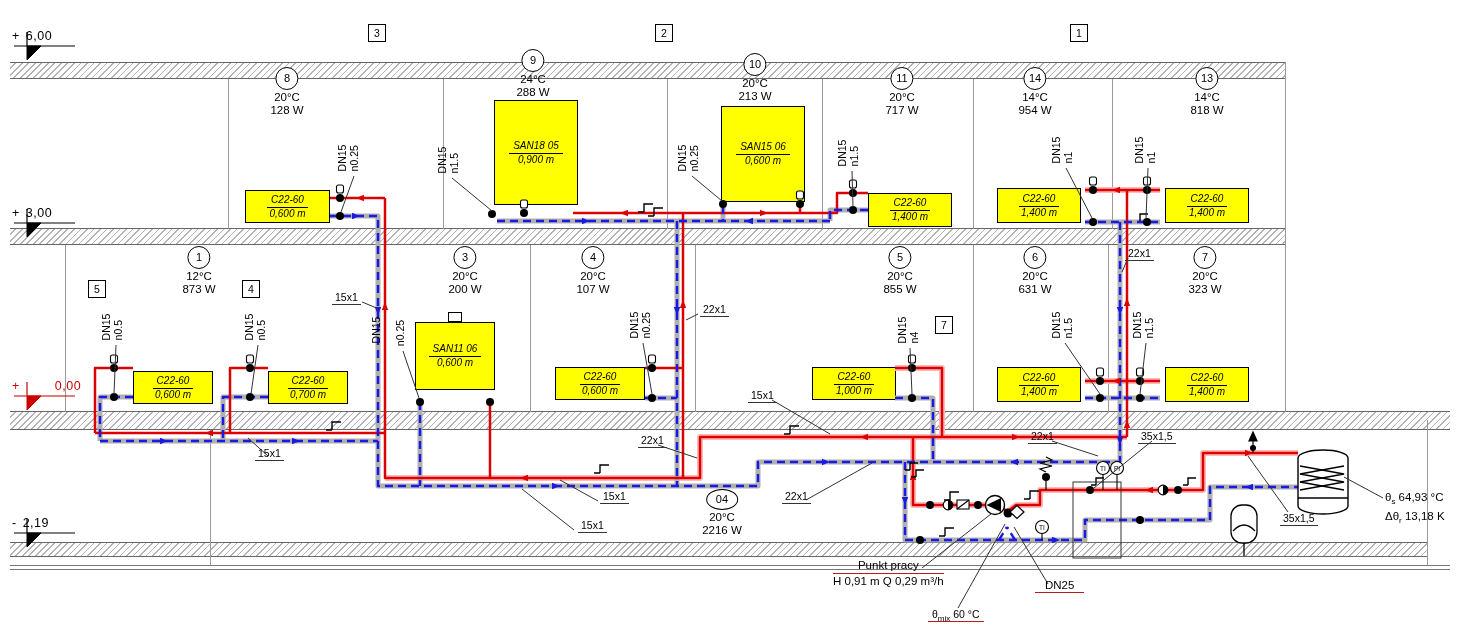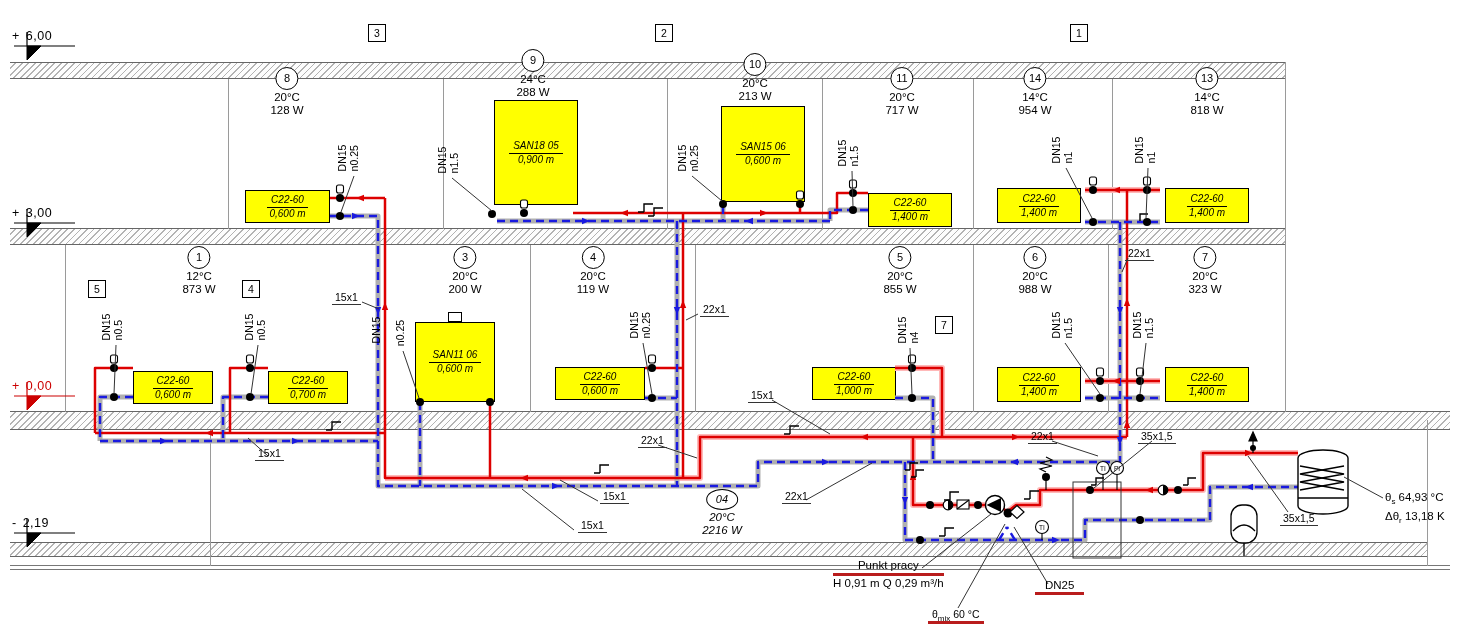--- a/index.html
+++ b/index.html
@@ -22,21 +22,21 @@
   .sq{position:absolute;width:16px;height:16px;border:1.2px solid #000;font-size:10.5px;text-align:center;
       line-height:16px;background:#fff;z-index:4;}
   .dnlabel{position:absolute;transform:translate(-50%,-50%) rotate(-90deg);display:flex;flex-direction:column;
            font-size:10.5px;line-height:11.5px;white-space:nowrap;z-index:4;text-align:left;}
   .sizelabel{position:absolute;font-size:10.5px;line-height:12px;border-bottom:1px solid #333;
              padding:0 3px 1px;z-index:4;}
   .elev{position:absolute;font-size:12.5px;z-index:4;letter-spacing:.5px;}
   .elev.red{color:#cc0000;}
   .gauge-label{position:absolute;font-size:6.5px;transform:translate(-50%,-50%);z-index:5;}
   .txt{position:absolute;font-size:11.5px;line-height:14px;z-index:4;}
-  .ul{border-bottom:3px solid #b91c1c;padding:0 10px 1px;}
+  .ul{border-bottom:1px solid #b91c1c;padding:0 10px 1px;}
   .sub{font-size:8px;vertical-align:sub;}
   svg.overlay{position:absolute;left:0;top:0;z-index:3;pointer-events:none;}
 </style>
 </head>
 <body>
 
 <div class="slab" style="left:10px;top:62px;width:1275px;height:17px;"></div>
 <div class="slab" style="left:10px;top:228px;width:1275px;height:17px;"></div>
 <div class="slab" style="left:10px;top:411px;width:1440px;height:19px;"></div>
 <div class="slab" style="left:10px;top:542px;width:1418px;height:15px;"></div>
@@ -356,21 +356,21 @@
     <span>θ</span><span class="sub">s</span><span> 64,93 °C</span>
   </div>
   <div>
     <span>Δθ</span><span class="sub">r</span><span> 13,18 K</span>
   </div>
 </div>
 
 <div id="generated">
     <div class="elev" style="left: 12px; top: 29px;"><div style="display: inline-block; margin-right: 6px;">+</div><div style="display: inline-block;">6,00</div></div>
     <div class="elev" style="left: 12px; top: 206px;"><div style="display: inline-block; margin-right: 6px;">+</div><div style="display: inline-block;">3,00</div></div>
-    <div class="elev red" style="left: 12px; top: 379px;"><div style="display: inline-block; margin-right: 6px;">+</div><div style="display: inline-block;">0,00</div></div>
+    <div class="elev red" style="left: 12px; top: 379px;"><div style="display: inline-block; margin-right: 6px;">+</div><div style="display: inline-block; margin-left: 29px;">0,00</div></div>
     <div class="elev" style="left: 12px; top: 516px;"><div style="display: inline-block; margin-right: 6px;">-</div><div style="display: inline-block;">2,19</div></div>
     <div class="sq" style="left: 368px; top: 24px;">3</div>
     <div class="sq" style="left: 655px; top: 24px;">2</div>
     <div class="sq" style="left: 1070px; top: 24px;">1</div>
     <div class="sq" style="left: 88px; top: 280px;">5</div>
     <div class="sq" style="left: 242px; top: 280px;">4</div>
     <div class="sq" style="left: 935px; top: 316px;">7</div>
     <div class="room-tag" style="left: 287px; top: 67px;">
       <div class="circ">8</div>
       <div>20°C</div>
@@ -407,38 +407,38 @@
       <div>873 W</div>
     </div>
     <div class="room-tag" style="left: 465px; top: 246px;">
       <div class="circ">3</div>
       <div>20°C</div>
       <div>200 W</div>
     </div>
     <div class="room-tag" style="left: 593px; top: 246px;">
       <div class="circ">4</div>
       <div>20°C</div>
-      <div>119 W</div>
+      <div>107 W</div>
     </div>
     <div class="room-tag" style="left: 900px; top: 246px;">
       <div class="circ">5</div>
       <div>20°C</div>
       <div>855 W</div>
     </div>
     <div class="room-tag" style="left: 1035px; top: 246px;">
       <div class="circ">6</div>
       <div>20°C</div>
-      <div>988 W</div>
+      <div>631 W</div>
     </div>
     <div class="room-tag" style="left: 1205px; top: 246px;">
       <div class="circ">7</div>
       <div>20°C</div>
       <div>323 W</div>
     </div>
-    <div class="room-tag" style="left: 722px; top: 489px; font-style: italic;">
+    <div class="room-tag" style="left: 722px; top: 489px;">
       <div class="circ oval">04</div>
       <div>20°C</div>
       <div>2216 W</div>
     </div>
     <div class="radiator" style="left: 245px; top: 190px; width: 85px; height: 33px;">
       <div class="model">C22-60</div>
       <div>0,600 m</div>
     </div>
     <div class="radiator" style="left: 494px; top: 100px; width: 84px; height: 105px;">
       <div class="model">SAN18 05</div>
@@ -461,21 +461,21 @@
       <div>1,400 m</div>
     </div>
     <div class="radiator" style="left: 133px; top: 371px; width: 80px; height: 33px;">
       <div class="model">C22-60</div>
       <div>0,600 m</div>
     </div>
     <div class="radiator" style="left: 268px; top: 371px; width: 80px; height: 33px;">
       <div class="model">C22-60</div>
       <div>0,700 m</div>
     </div>
-    <div class="radiator" style="left: 415px; top: 322px; width: 80px; height: 80px;">
+    <div class="radiator" style="left: 415px; top: 322px; width: 80px; height: 68px;">
       <div class="model">SAN11 06</div>
       <div>0,600 m</div>
     </div>
     <div class="rad-cap" style="left: 448px; top: 312px;"></div>
     <div class="radiator" style="left: 555px; top: 367px; width: 90px; height: 33px;">
       <div class="model">C22-60</div>
       <div>0,600 m</div>
     </div>
     <div class="radiator" style="left: 812px; top: 367px; width: 84px; height: 33px;">
       <div class="model">C22-60</div>

